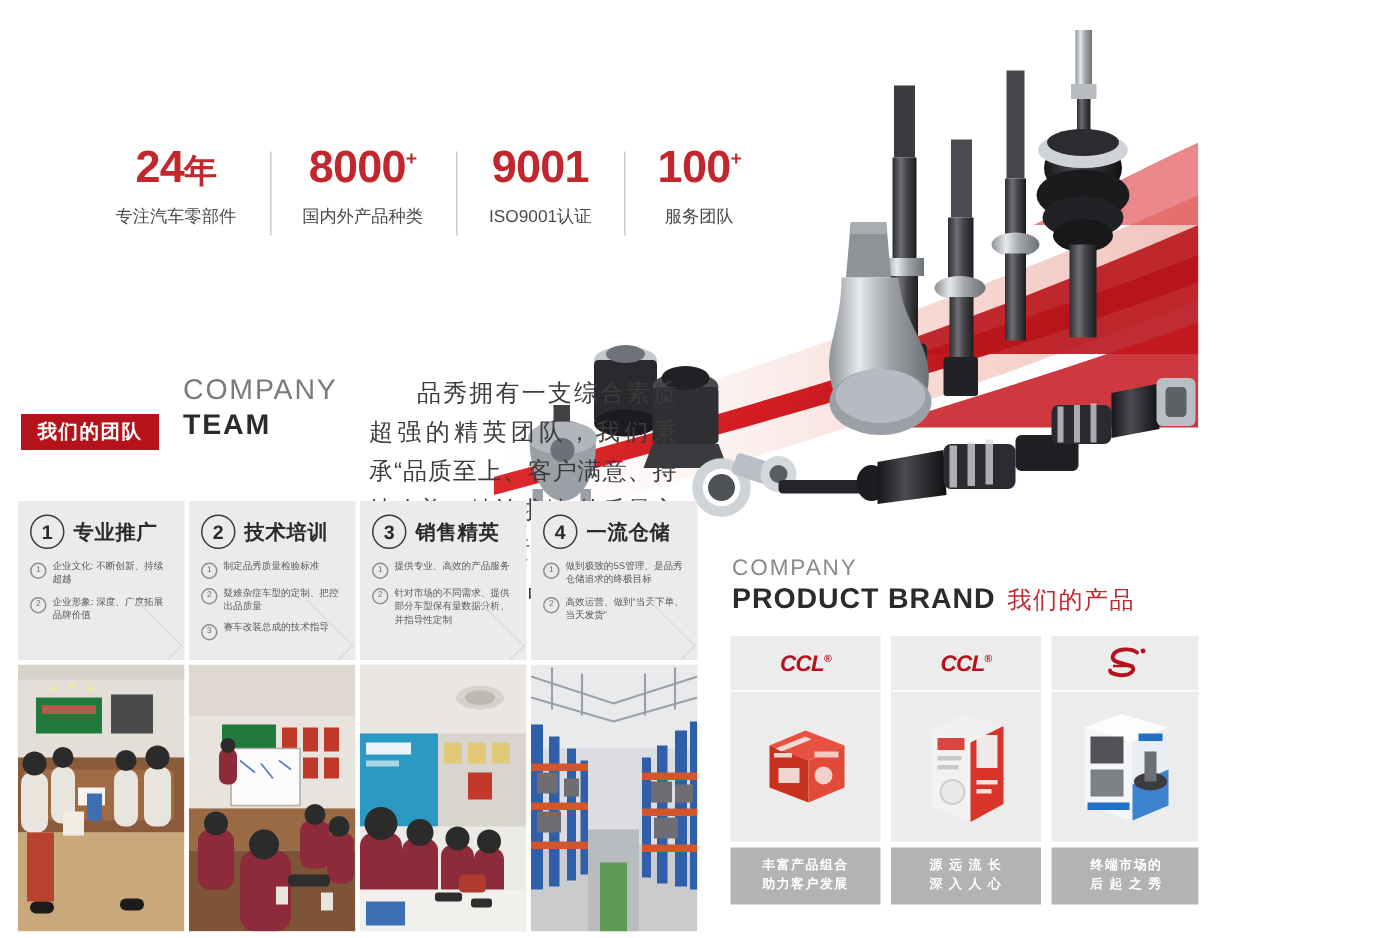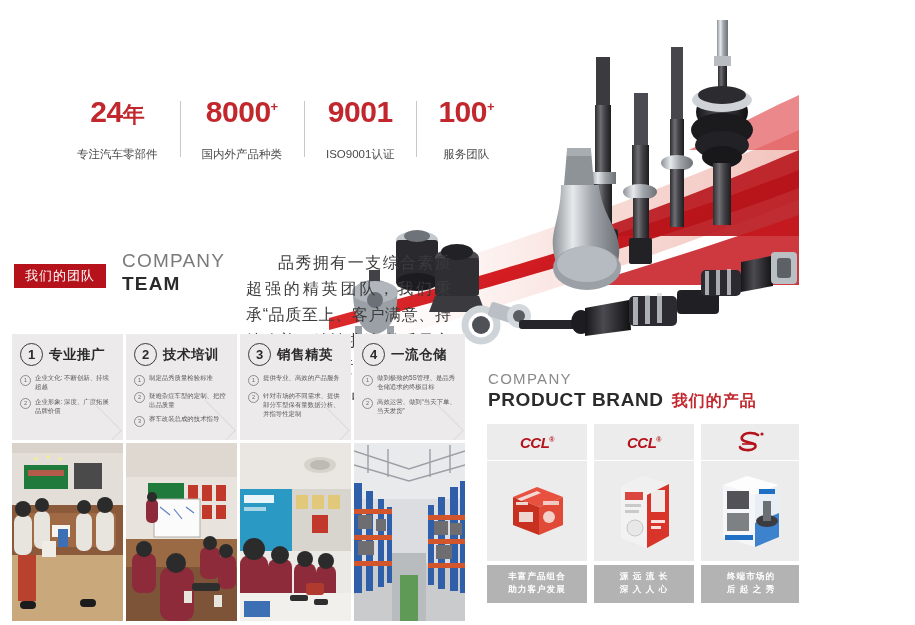--- a/index.html
+++ b/index.html
@@ -27,36 +27,36 @@
     width:1px;height:56px;background:#c9c9c9;
   }
   .stat-num{
     font-size:30px;font-weight:bold;color:#c1272d;
     line-height:1.1;letter-spacing:-0.5px;
     white-space:nowrap;
   }
   .stat-num .sup{font-size:13px;vertical-align:super;font-weight:bold;}
   .stat-num .cn{font-size:22px;font-weight:bold;}
   .stat-label{
-    margin-top:19px;font-size:11.5px;color:#4a4a4a;white-space:nowrap;
+    margin-top:9px;font-size:11.5px;color:#4a4a4a;white-space:nowrap;
   }
 
   
   .hero{
     position:absolute;right:0;top:0;width:470px;height:370px;
     overflow:hidden;
   }
   .hero svg{position:absolute;left:0;top:0;}
 
   
   .team-head{position:absolute;left:14px;top:250px;width:230px;height:62px;}
   .badge{
-    position:absolute;left:0;top:14px;
+    position:absolute;left:0;top:26px;
     background:#b5121b;color:#fff;
-    font-size:13px;font-weight:normal;
+    font-size:13px;font-weight:bold;
     padding:5px 11px 6px 11px;
     letter-spacing:1px;
     line-height:1;
   }
   .team-en{position:absolute;left:108px;top:0;}
   .team-en .t1{font-size:19px;color:#7a7a7a;letter-spacing:1.2px;font-weight:normal;}
   .team-en .t2{font-size:19px;color:#2b2b2b;letter-spacing:1.2px;font-weight:bold;margin-top:1px;}
 
   .team-desc{
     position:absolute;left:246px;top:250px;width:205px;
@@ -109,21 +109,21 @@
     position:absolute;left:12px;top:443px;
     display:flex;gap:3px;
   }
   .photo{width:111px;height:178px;overflow:hidden;position:relative;}
   .photo svg{display:block;}
 
   
   .brand-head{position:absolute;left:488px;top:370px;}
   .brand-head .b1{font-size:15px;color:#8a8a8a;letter-spacing:1.3px;}
   .brand-head .b2{margin-top:2px;font-size:19px;font-weight:bold;color:#2b2b2b;letter-spacing:0.6px;}
-  .brand-head .b2 .cn{color:#c1272d;font-size:16px;font-weight:bold;margin-left:8px;letter-spacing:1px;text-align:right;}
+  .brand-head .b2 .cn{color:#c1272d;font-size:16px;font-weight:normal;margin-left:8px;letter-spacing:1px;text-align:right;}
 
   .prods{
     position:absolute;left:487px;top:424px;
     display:flex;gap:7px;
   }
   .prod{width:100px;}
   .prod-logo{
     height:36px;background:#ececec;
     display:flex;align-items:center;justify-content:center;
   }

